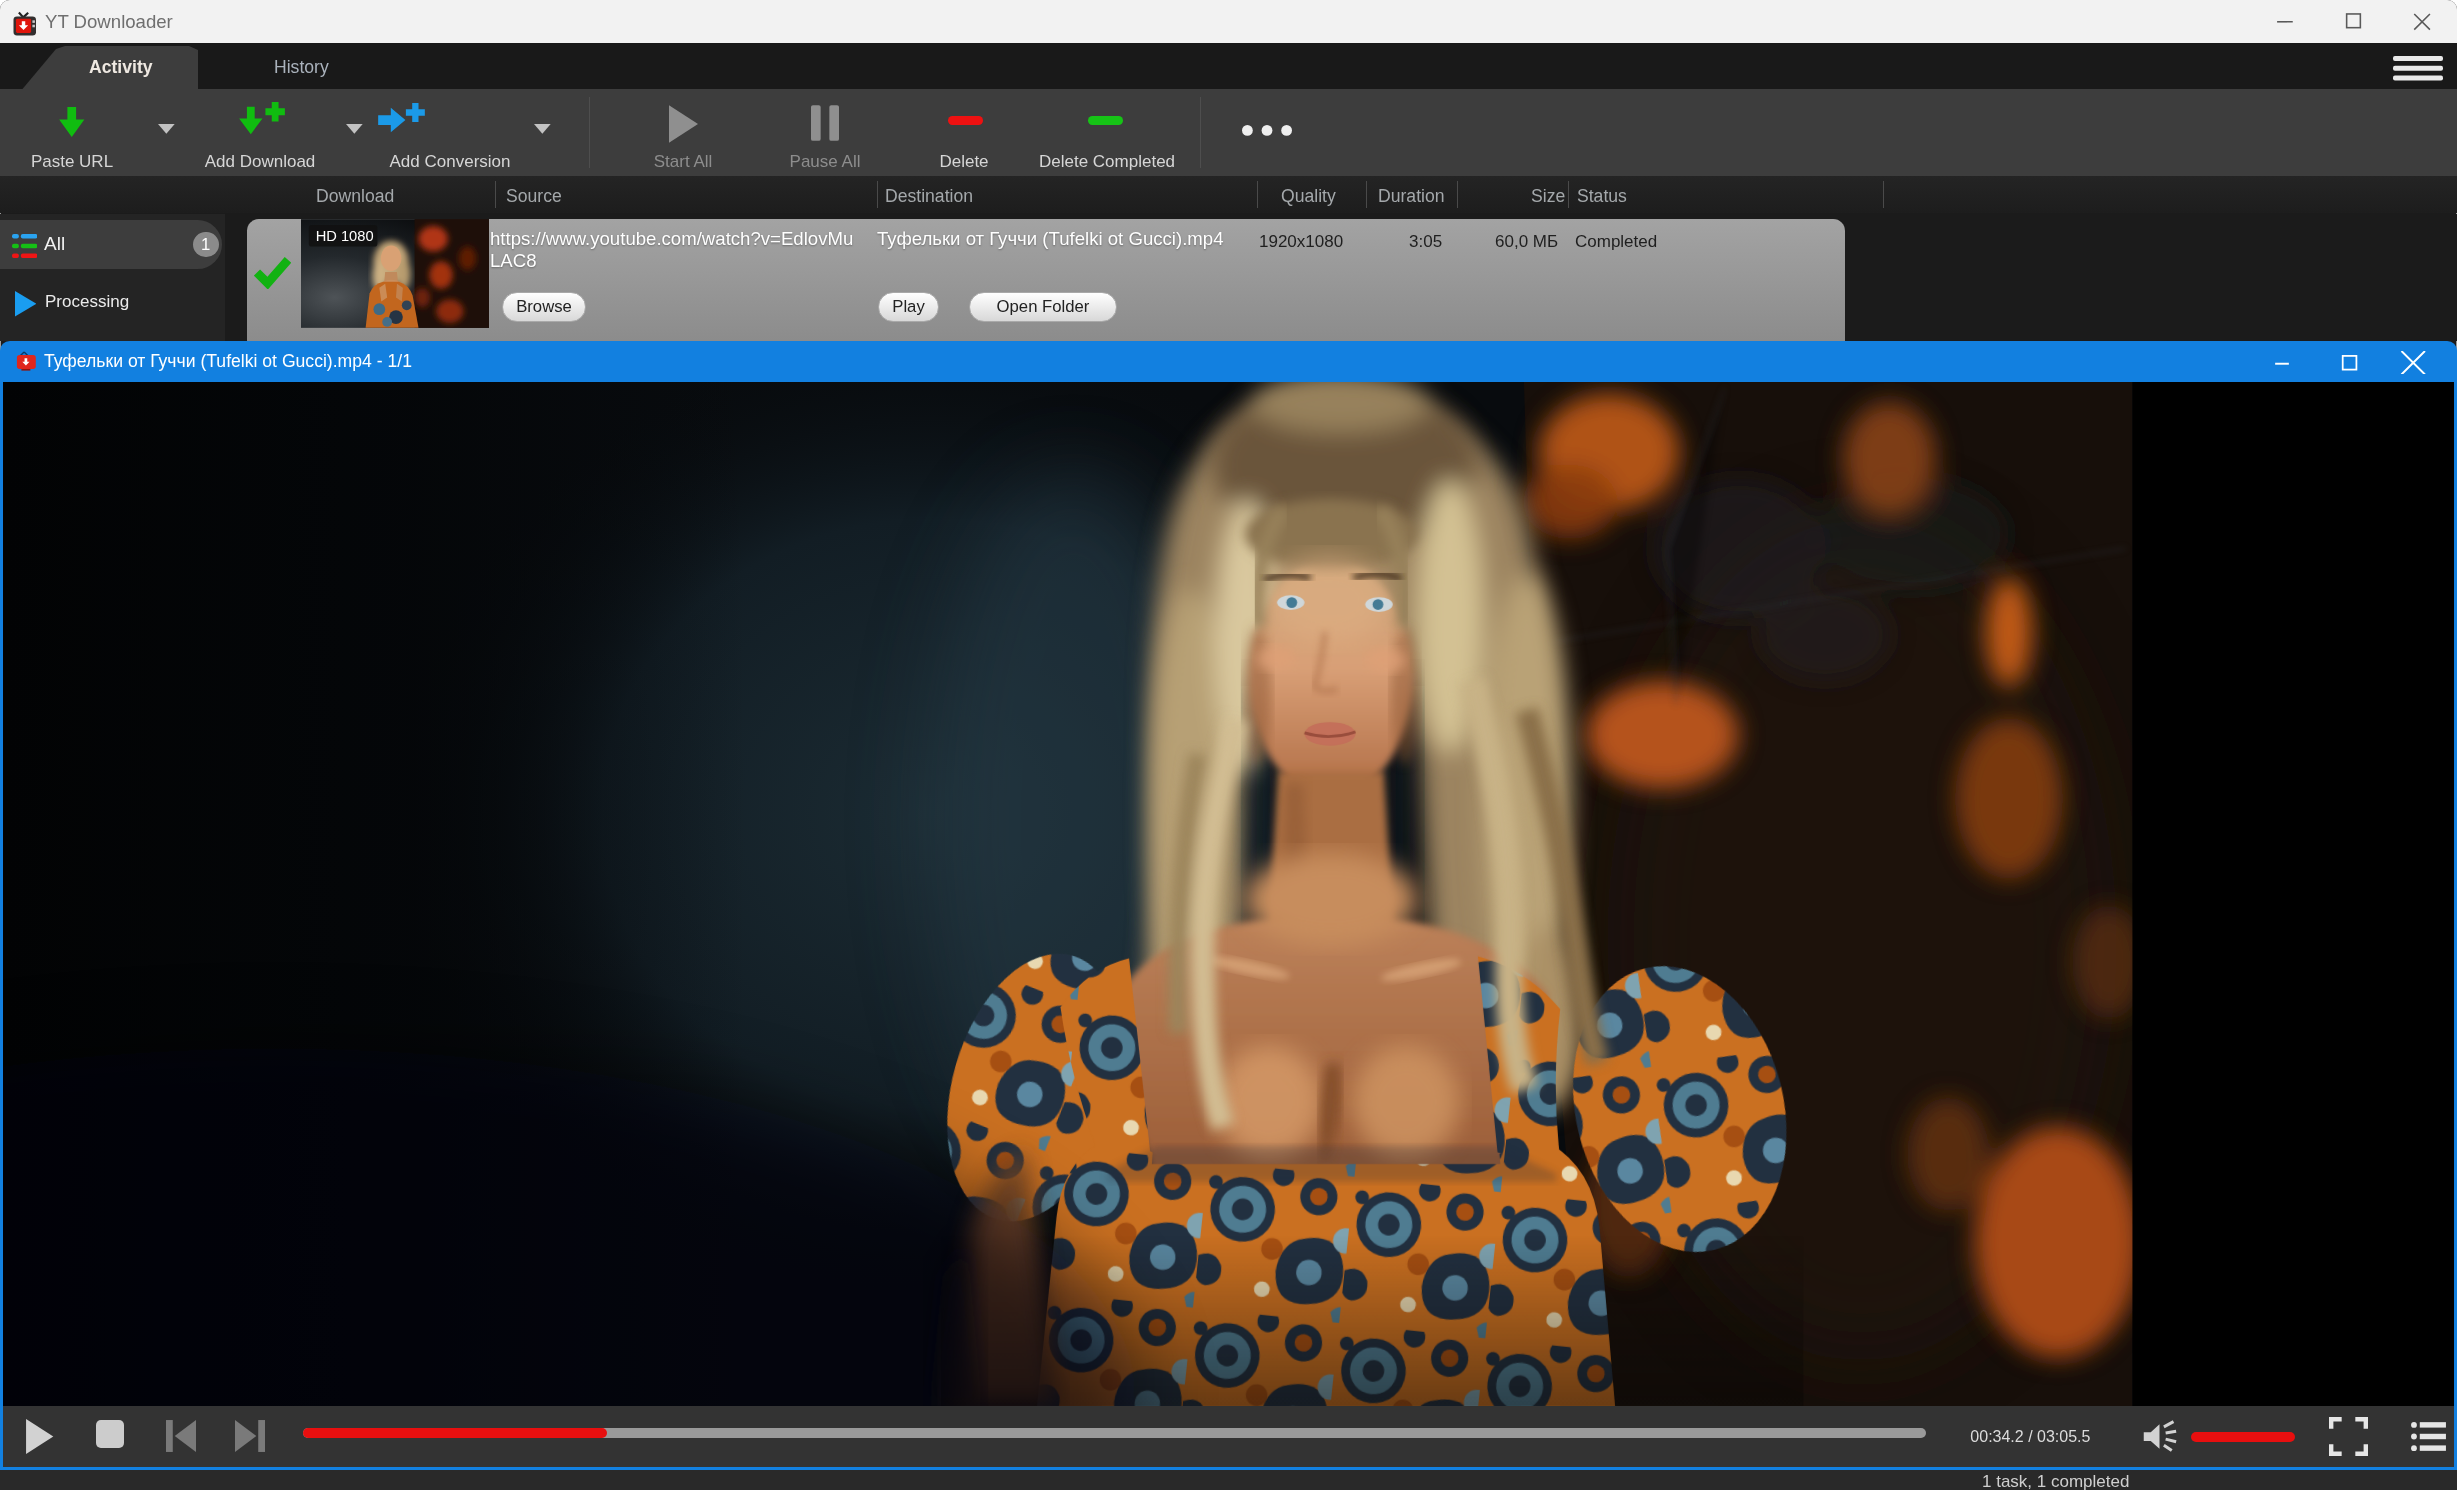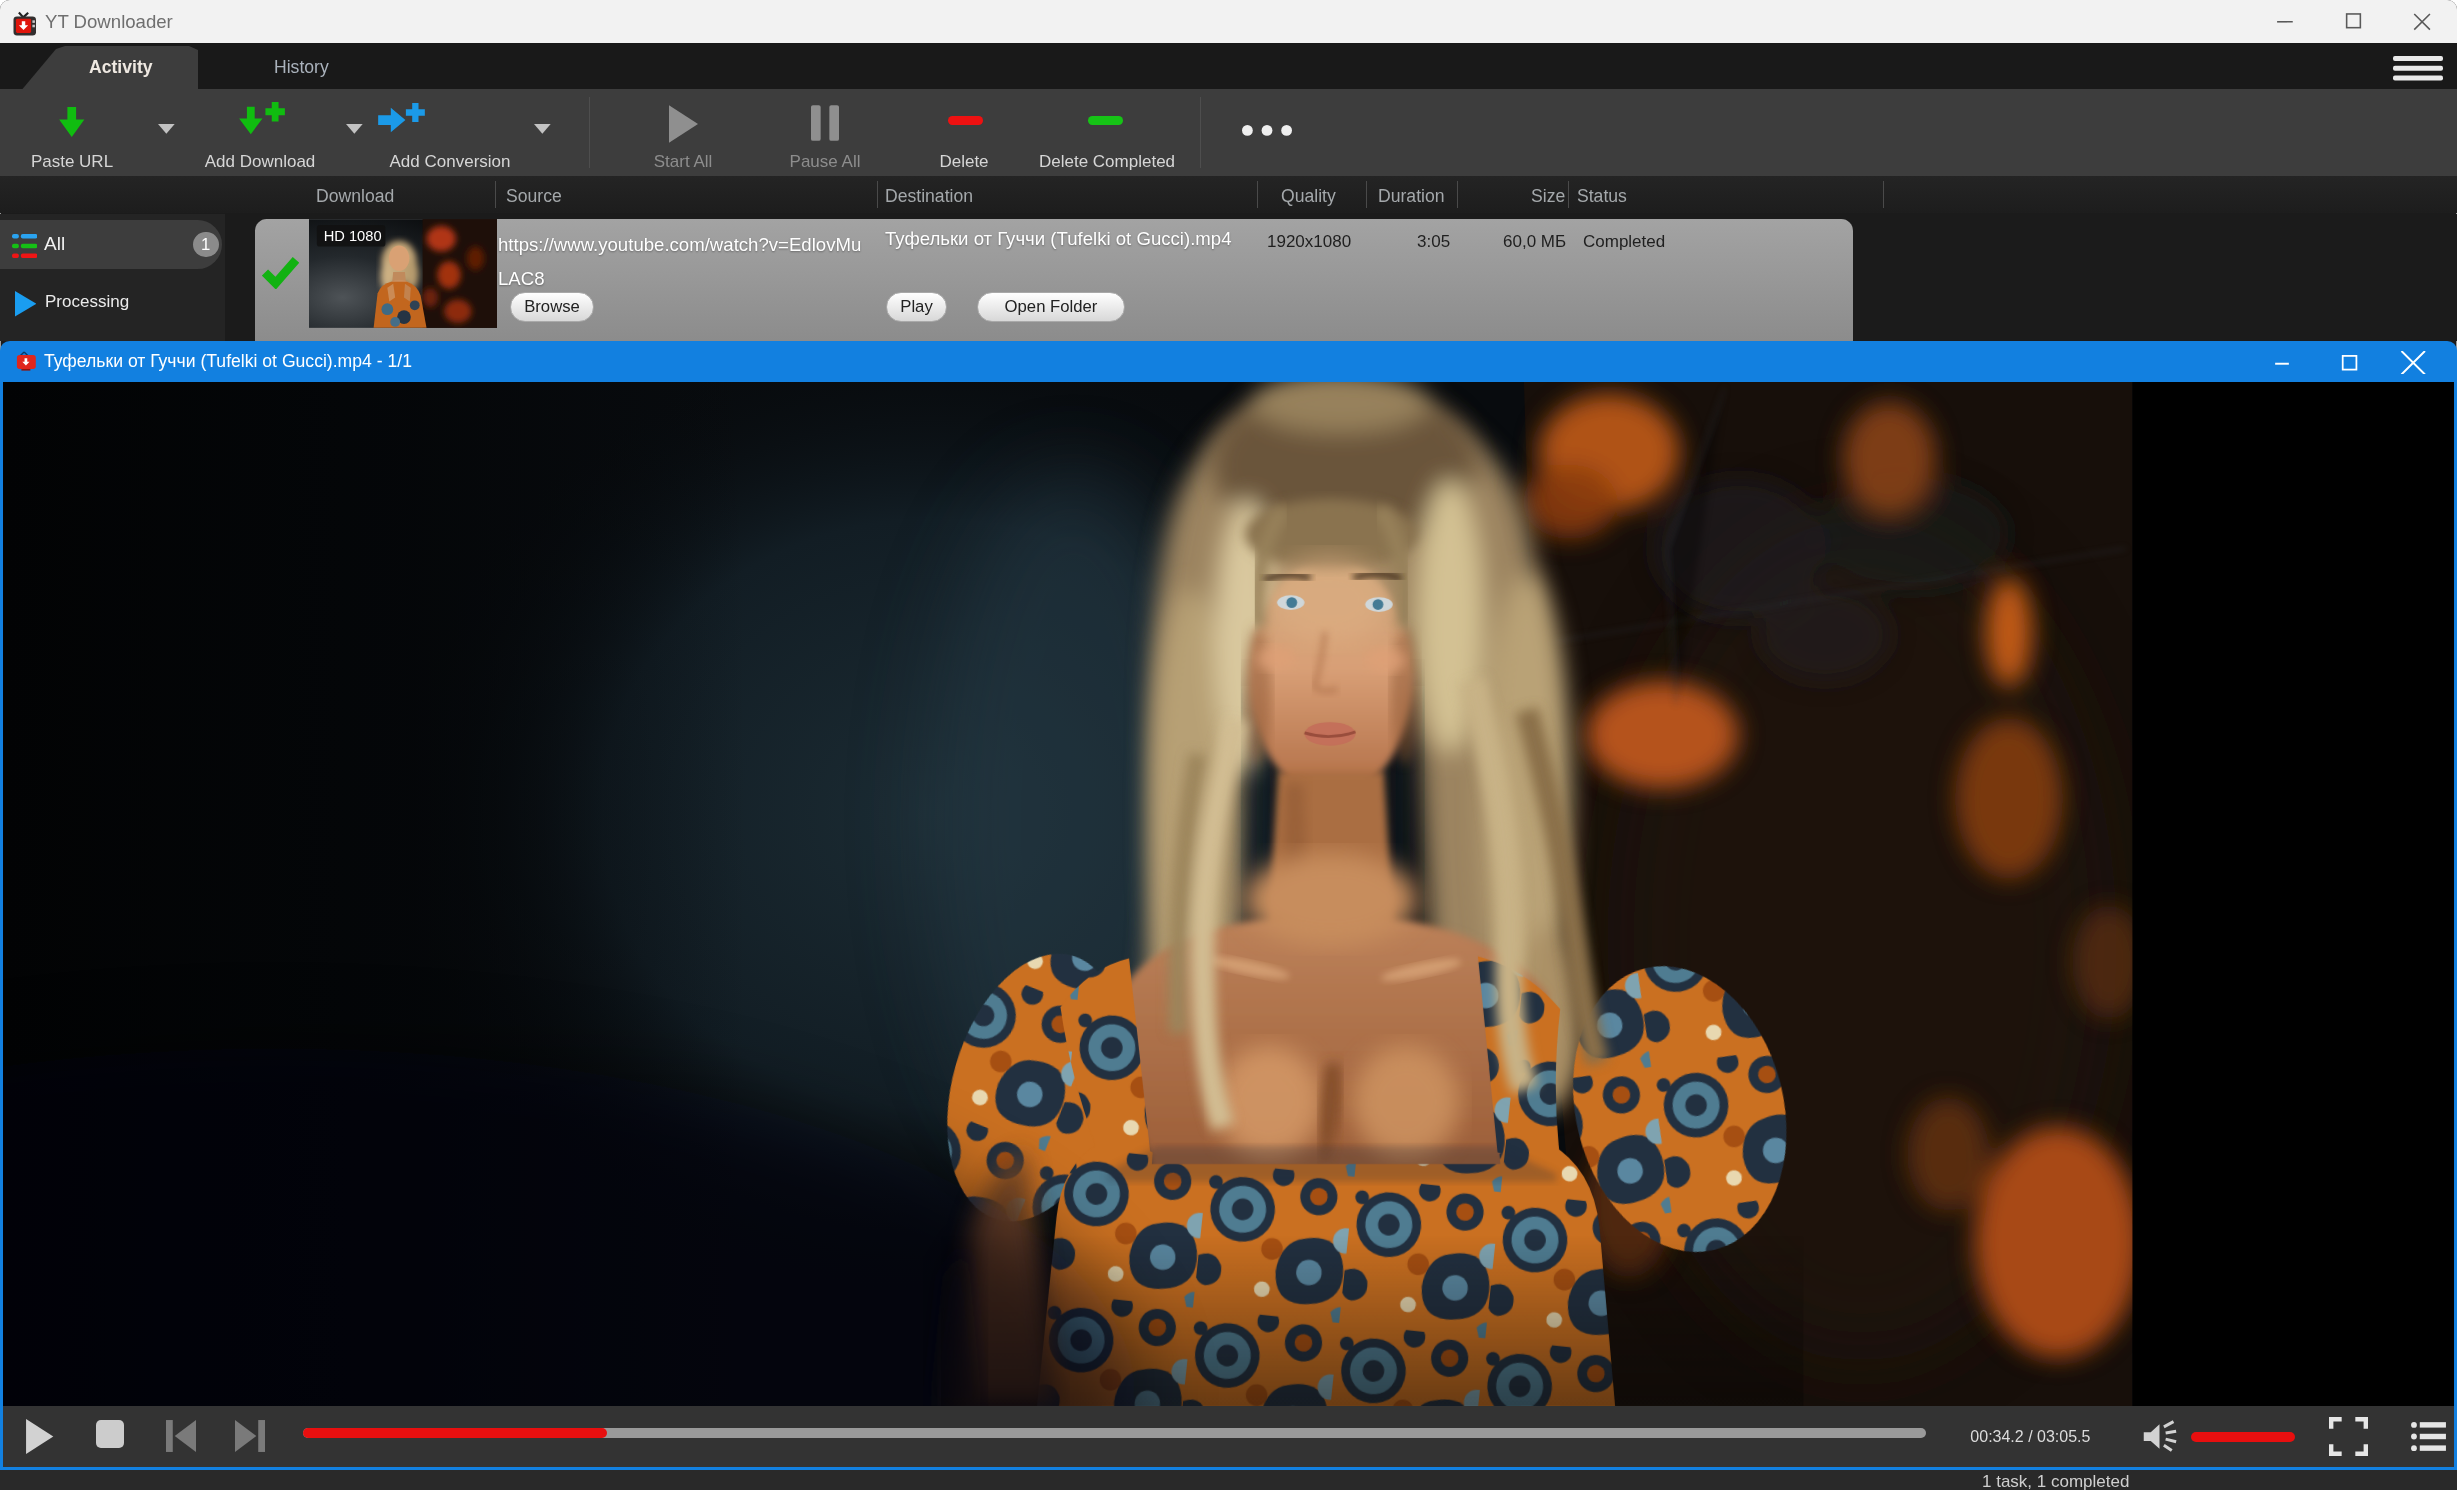--- a/index.html
+++ b/index.html
@@ -24,21 +24,21 @@
   .hcol{position:absolute;top:9.8px;font-size:17.6px;color:#a4a8ab;}
   .hsep{position:absolute;top:4.9px;width:1px;height:27.4px;background:#4a4a4a;}
   
   #content{position:absolute;left:0;top:214px;width:2457px;height:127px;background:#1b1b1b;}
   #sidebar{position:absolute;left:0;top:0;width:225px;height:127px;background:#242424;}
   #allrow{position:absolute;left:0;top:5.9px;width:222px;height:49px;background:#3d3d3d;border-radius:0 24.5px 24.5px 0;}
   #alltxt{position:absolute;left:44px;top:12.7px;font-size:19px;color:#f2f2f2;}
   #badge{position:absolute;left:193px;top:11.8px;width:25.5px;height:25.5px;border-radius:50%;background:#8b8b8b;color:#fff;font-size:16.7px;text-align:center;line-height:25.5px;}
   #proctxt{position:absolute;left:45px;top:78px;font-size:17px;color:#ebebeb;}
   
-  #row{position:absolute;left:255px;top:4.9px;width:1598px;height:137px;background:linear-gradient(#a3a3a3,#898989);border-radius:11.8px;}
+  #row{position:absolute;left:247px;top:4.9px;width:1598px;height:137px;background:linear-gradient(#a3a3a3,#898989);border-radius:11.8px;}
   .wtxt{position:absolute;font-size:18.6px;color:#fff;text-shadow:0 1px 2px rgba(0,0,0,.35);}
   .dtxt{position:absolute;font-size:17px;color:#1f1f1f;}
   .pill{position:absolute;height:30px;border-radius:15.7px;background:linear-gradient(#ffffff,#d8d8d8);border:1px solid #a9a9a9;box-sizing:border-box;font-size:16.7px;color:#222;text-align:center;}
   
   #player{position:absolute;left:0;top:341px;width:2457px;height:1129px;background:#1280e0;border-radius:9.8px 9.8px 0 0;}
   #ptitle{position:absolute;left:44px;top:9.8px;font-size:17.6px;color:#fff;}
   #video{position:absolute;left:2.9px;top:41px;width:2451px;height:1024px;background:#000;overflow:hidden;}
   #controls{position:absolute;left:2.9px;top:1065px;width:2451px;height:61px;background:#333333;}
   #timetxt{position:absolute;left:1946px;top:21.6px;width:163px;text-align:center;font-size:16px;color:#dcdcdc;white-space:nowrap;}
   
@@ -194,21 +194,21 @@
         <path d="M66 111 L70 76 Q74 66 84 64 L100 64 Q110 67 114 78 L120 111 Z" fill="#c2661e"></path>
         <path d="M80 70 L86 66 L88 80 L82 84 Z" fill="#cb8b55"></path>
         <path d="M104 70 L98 66 L97 80 L103 84 Z" fill="#c2824e"></path>
         <circle cx="80" cy="92" r="6" fill="#3f6a84"></circle>
         <circle cx="97" cy="100" r="7" fill="#253444"></circle>
         <circle cx="108" cy="88" r="5" fill="#304254"></circle>
         <circle cx="88" cy="105" r="5" fill="#456e88"></circle>
         <rect x="8" y="6" width="70" height="22" rx="3" fill="rgba(16,16,16,0.85)"></rect>
         <text x="15" y="22" font-size="15" fill="#fff" font-family="Liberation Sans">HD 1080</text>
       </svg>
-      <div class="wtxt" style="left:243px;top:8.8px;line-height:34px">https://www.youtube.com/watch?v=EdlovMu<br>LAC8</div>
+      <div class="wtxt" style="left:243px;top:8.8px;line-height:22px">https://www.youtube.com/watch?v=EdlovMu<br>LAC8</div>
       <div class="pill" style="left:255px;top:73px;width:84px;line-height:28px">Browse</div>
       <div class="wtxt" style="left:630px;top:8.8px">Туфельки от Гуччи (Tufelki ot Gucci).mp4</div>
       <div class="pill" style="left:631px;top:73px;width:61px;line-height:28px">Play</div>
       <div class="pill" style="left:722px;top:73px;width:148px;line-height:28px">Open Folder</div>
       <div class="dtxt" style="left:1012px;top:12.7px">1920x1080</div>
       <div class="dtxt" style="left:1162px;top:12.7px">3:05</div>
       <div class="dtxt" style="left:1248px;top:12.7px">60,0 МБ</div>
       <div class="dtxt" style="left:1328px;top:12.7px">Completed</div>
     </div>
   </div>

